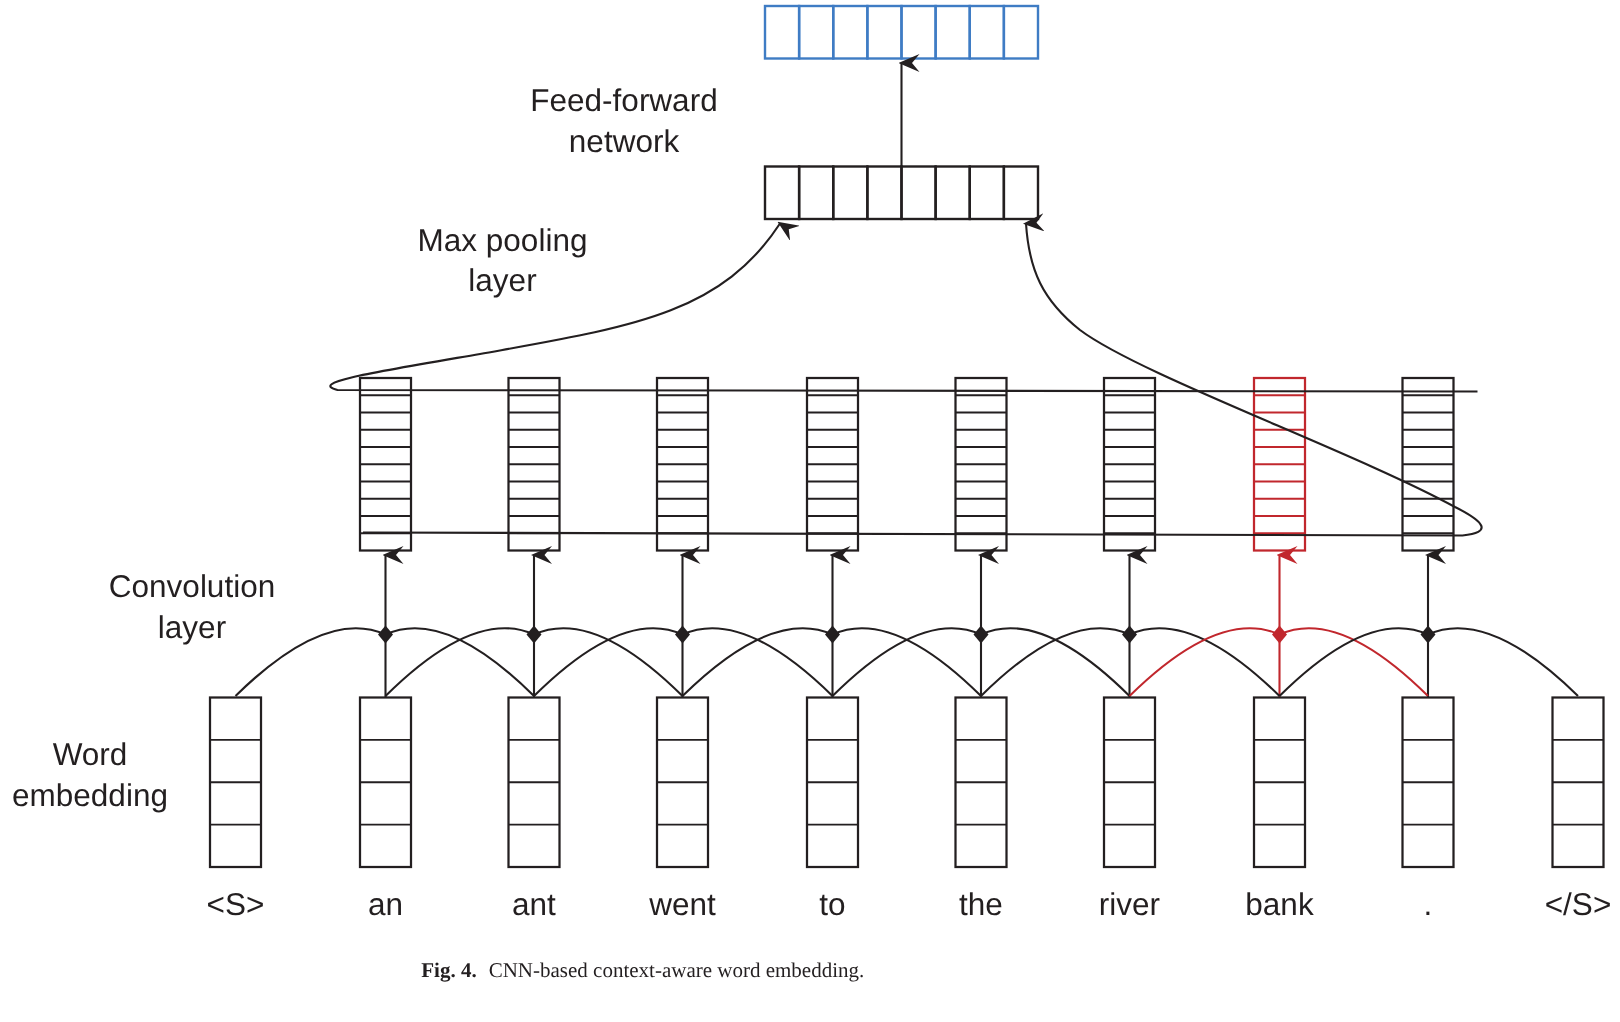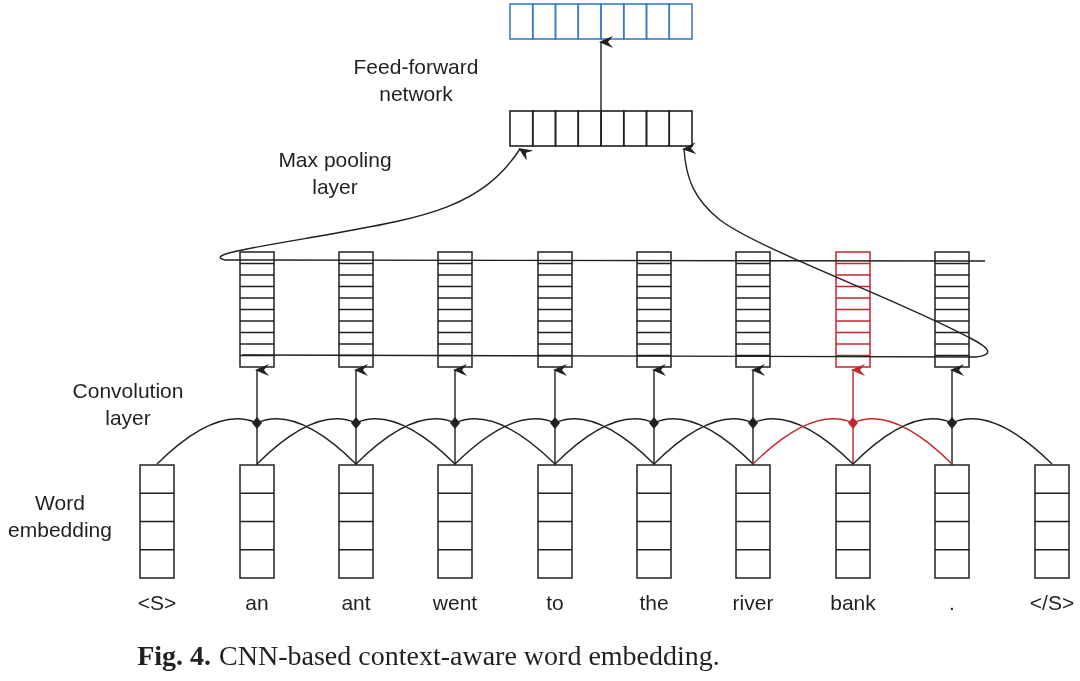--- a/index.html
+++ b/index.html
@@ -2,21 +2,21 @@
 <html><head>
 <meta charset="utf-8">
 <style>
   html, body { margin: 0; padding: 0; background: #ffffff; }
   body { width: 1080px; height: 681px; position: relative; overflow: hidden; }
   #diagram { position: absolute; left: 0; top: 0; }
   .lbl { font-family: "Liberation Sans", sans-serif; font-size: 21px; fill: #231f20; }
   .word { font-family: "Liberation Sans", sans-serif; font-size: 21px; fill: #231f20; }
   #caption {
     position: absolute; left: 0; top: 640px; width: 857px; text-align: center;
-    font-family: "Liberation Serif", serif; font-size: 28px; color: #231f20;
+    font-family: "Liberation Serif", serif; font-size: 14px; color: #231f20;
   }
   #caption b { font-weight: bold; margin-right: 8px; }
 </style>
 </head>
 <body>
 
 <svg id="diagram" width="1080" height="681" viewBox="0 0 1080 681" xmlns="http://www.w3.org/2000/svg">
   <defs>
     <marker id="arrowK" markerWidth="12" markerHeight="14" refX="6" refY="2" orient="auto-start-reverse" markerUnits="userSpaceOnUse" viewBox="0 0 12 14">
       <path d="M6 0 L12 14 L6 9 L0 14 Z" fill="#231f20"></path>

